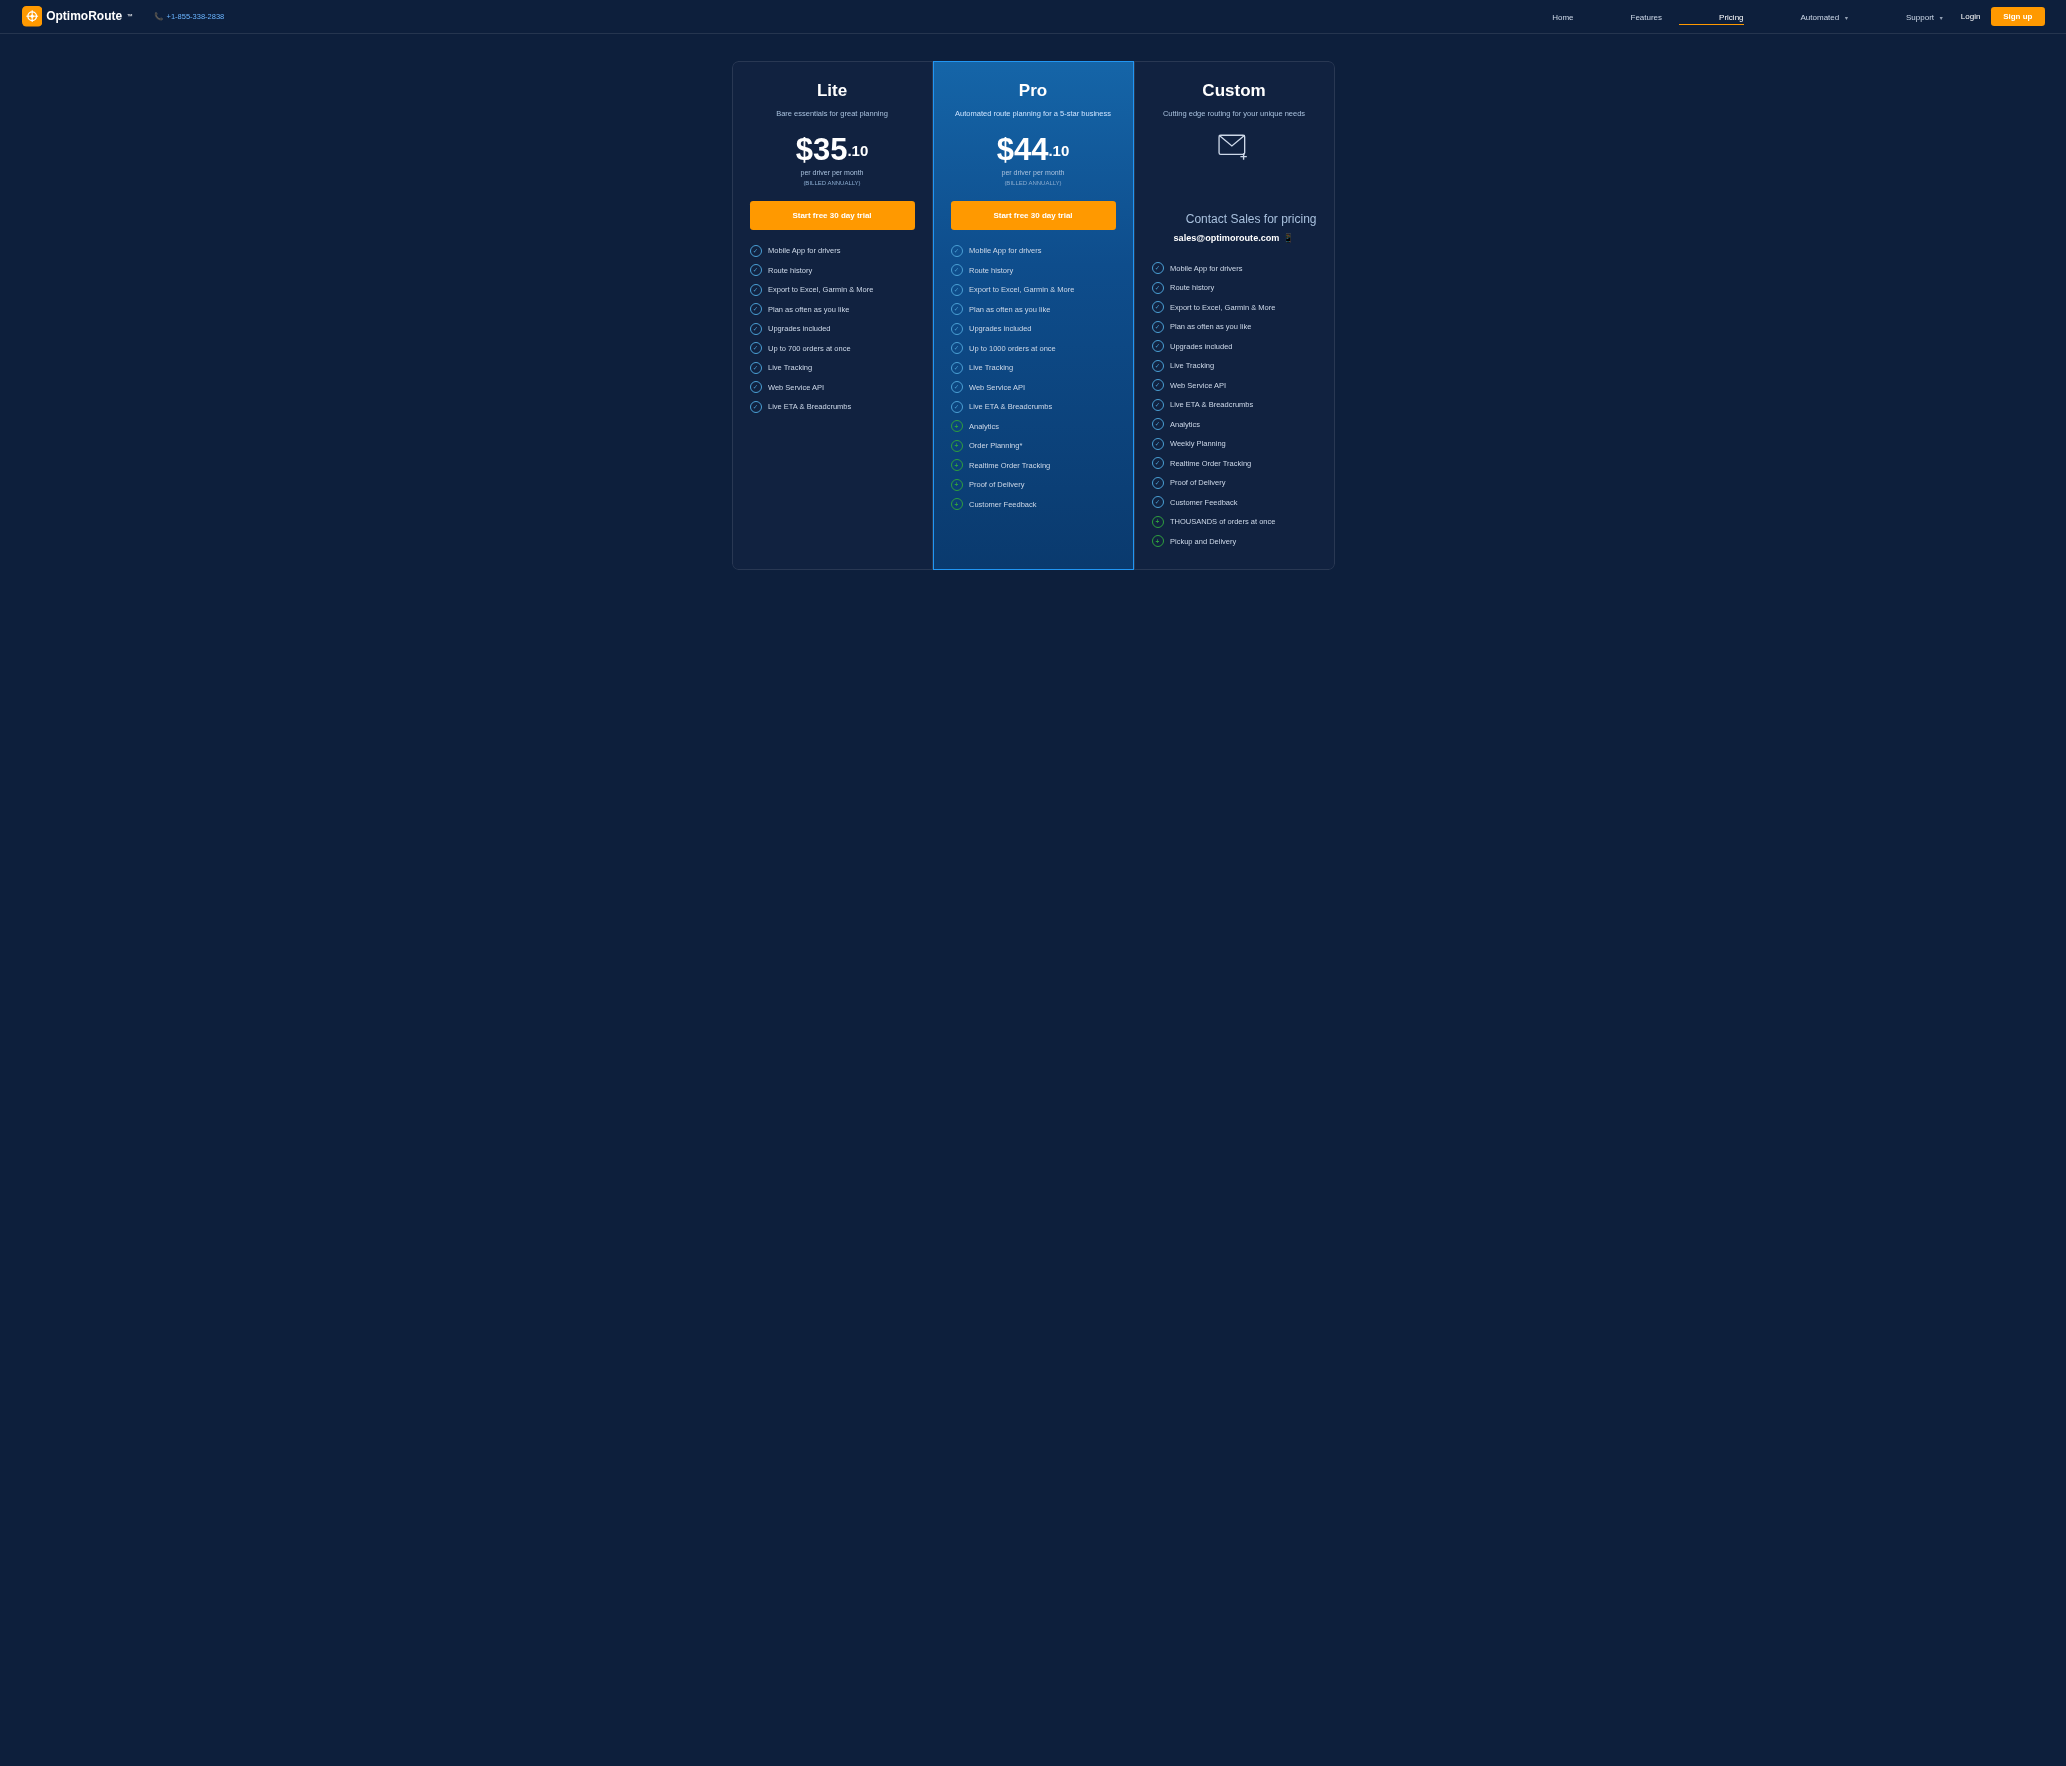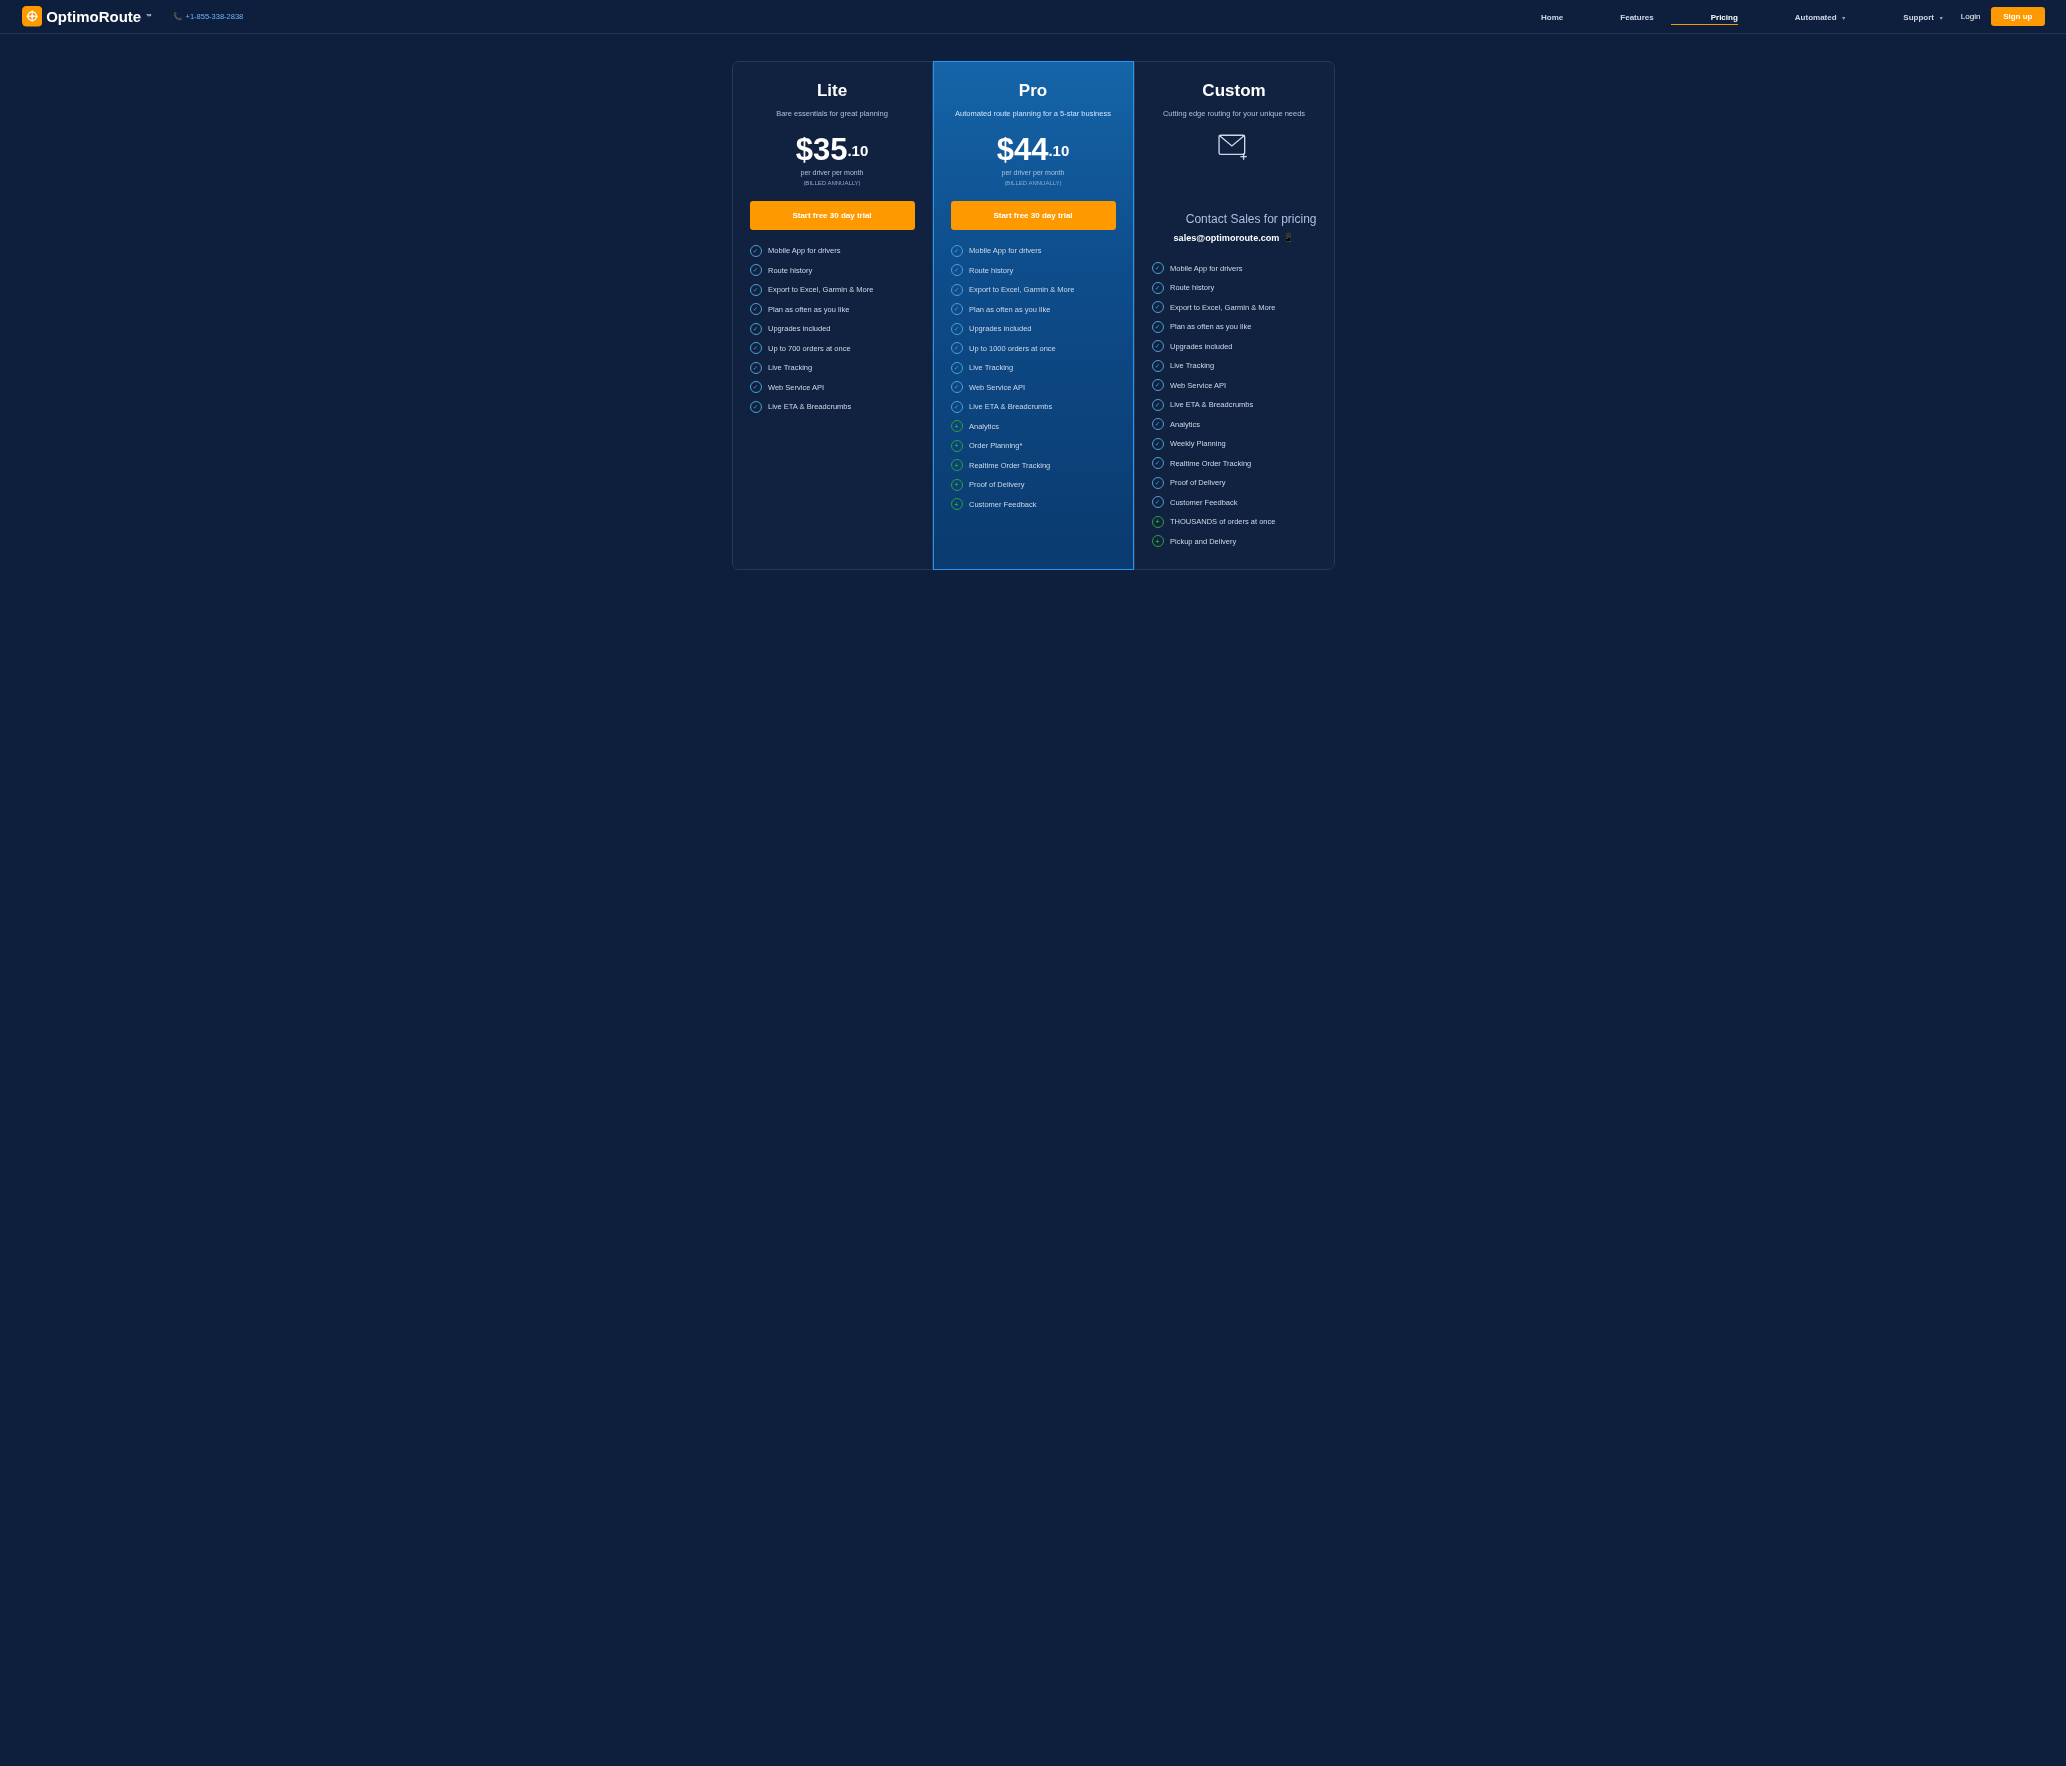--- a/index.html
+++ b/index.html
@@ -25,21 +25,21 @@
       align-items: center;
       gap: 4.3px;
       margin-right: 21.5px;
     }
     .logo-icon {
       width: 20.4px;
       height: 20.4px;
     }
     .logo-text {
       color: #fff;
-      font-size: 15px;
+      font-size: 12px;
       font-weight: 700;
       white-space: nowrap;
     }
     .navbar-phone {
       color: #6ab4ff;
       font-size: 7.5px;
       display: flex;
       align-items: center;
       gap: 3.2px;
       margin-right: auto;
@@ -47,21 +47,21 @@
     .navbar-nav {
       display: flex;
       align-items: center;
       gap: 17px;
       list-style: none;
     }
     .navbar-nav li a {
       color: #cdd8e8;
       text-decoration: none;
       font-size: 8px;
-      font-weight: 700;
+      font-weight: 400;
       padding-left: 40px;
     }
     .navbar-nav li.active a {
       color: #fff;
       border-bottom: 1.1px solid #f90;
       padding-bottom: 2.2px;
     }
     .navbar-actions {
       display: flex;
       align-items: center;

